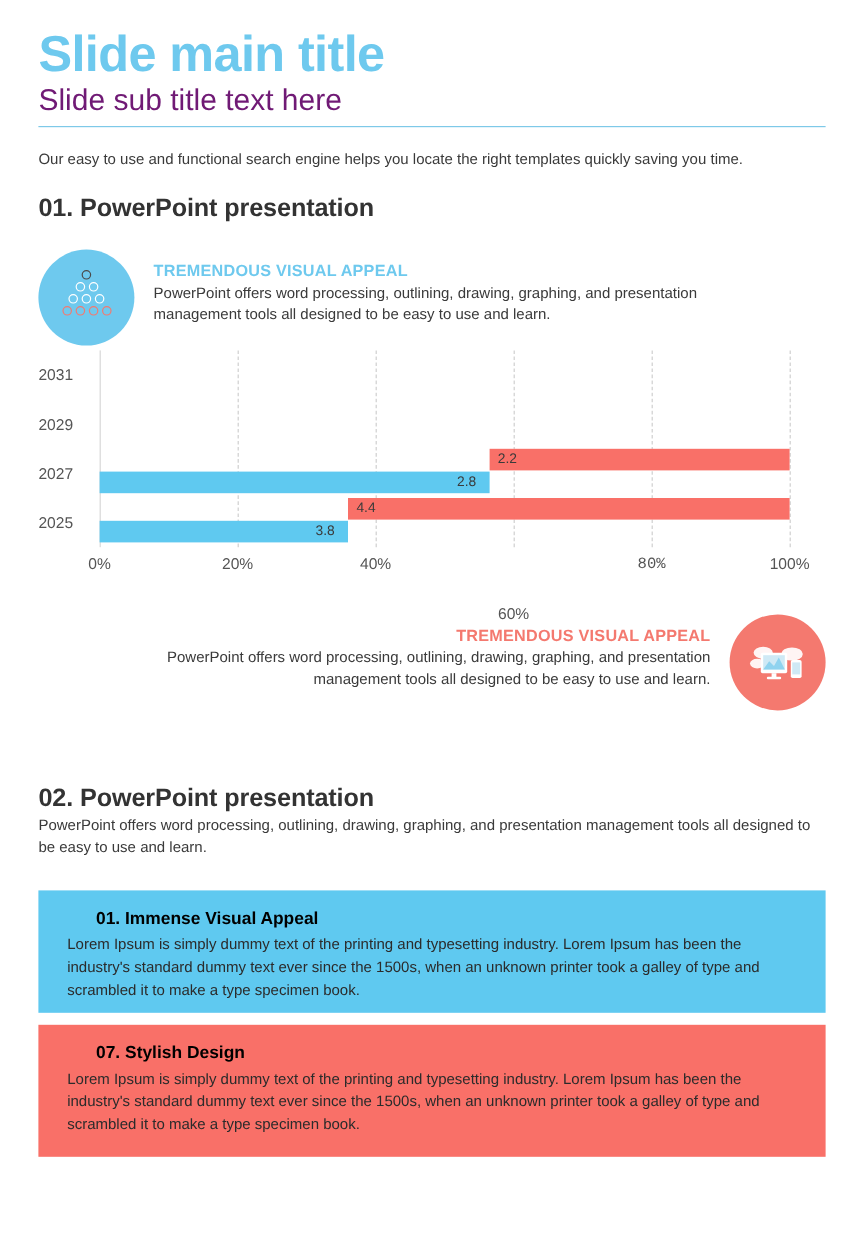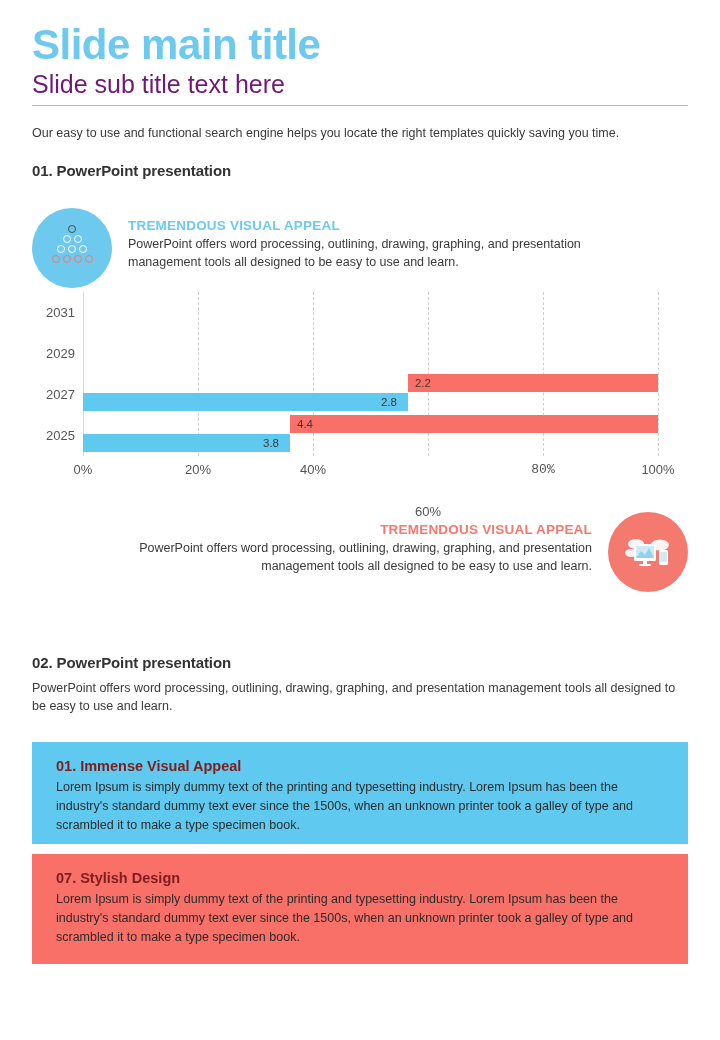--- a/index.html
+++ b/index.html
@@ -51,21 +51,21 @@
     margin-top: 19px;
     font-size: 12.5px;
     color: #3a3a3a;
     line-height: 1.35;
     white-space: nowrap;
   }
 
   
   .section-heading {
     position: absolute;
-    font-size: 15px;
+    font-size: 21px;
     font-weight: bold;
     color: #333333;
     letter-spacing: -0.1px;
   }
   #section-1-heading { left: 32px; top: 162px; }
   #section-2-heading { left: 32px; top: 654px; }
 
   .section-2-body {
     position: absolute;
     left: 32px; top: 679px;
@@ -194,21 +194,20 @@
     line-height: 18px;
     white-space: nowrap;
   }
   .bar-label.red-lbl  { top: 0px; }
   .bar-label.blue-lbl { top: 19px; }
 
   .y-label {
     position: absolute;
     left: 0;
     width: 43px;
-    text-align: right;
     font-size: 13px;
     color: #555555;
     line-height: 41px;
   }
   .x-axis-labels {
     position: absolute;
     left: 51px; top: 170px;
     width: 575px;
     height: 24px;
   }
@@ -227,22 +226,23 @@
     left: 32px;
     width: 656px;
     box-sizing: border-box;
     padding: 16px 24px 18px 24px;
   }
   .card.blue { background: #5FC9F0; top: 742px; height: 102px; }
   .card.red  { background: #F97068; top: 854px; height: 110px; }
   .card-title {
     font-size: 14.5px;
     font-weight: bold;
-    color: #7f1d1d;
+    color: #000000;
     margin-bottom: 4px;
+    margin-left: 24px;
   }
   .card-body {
     font-size: 12.5px;
     line-height: 1.5;
     color: #2b2b2b;
     max-width: 615px;
   }
 </style>
 </head>
 <body>

